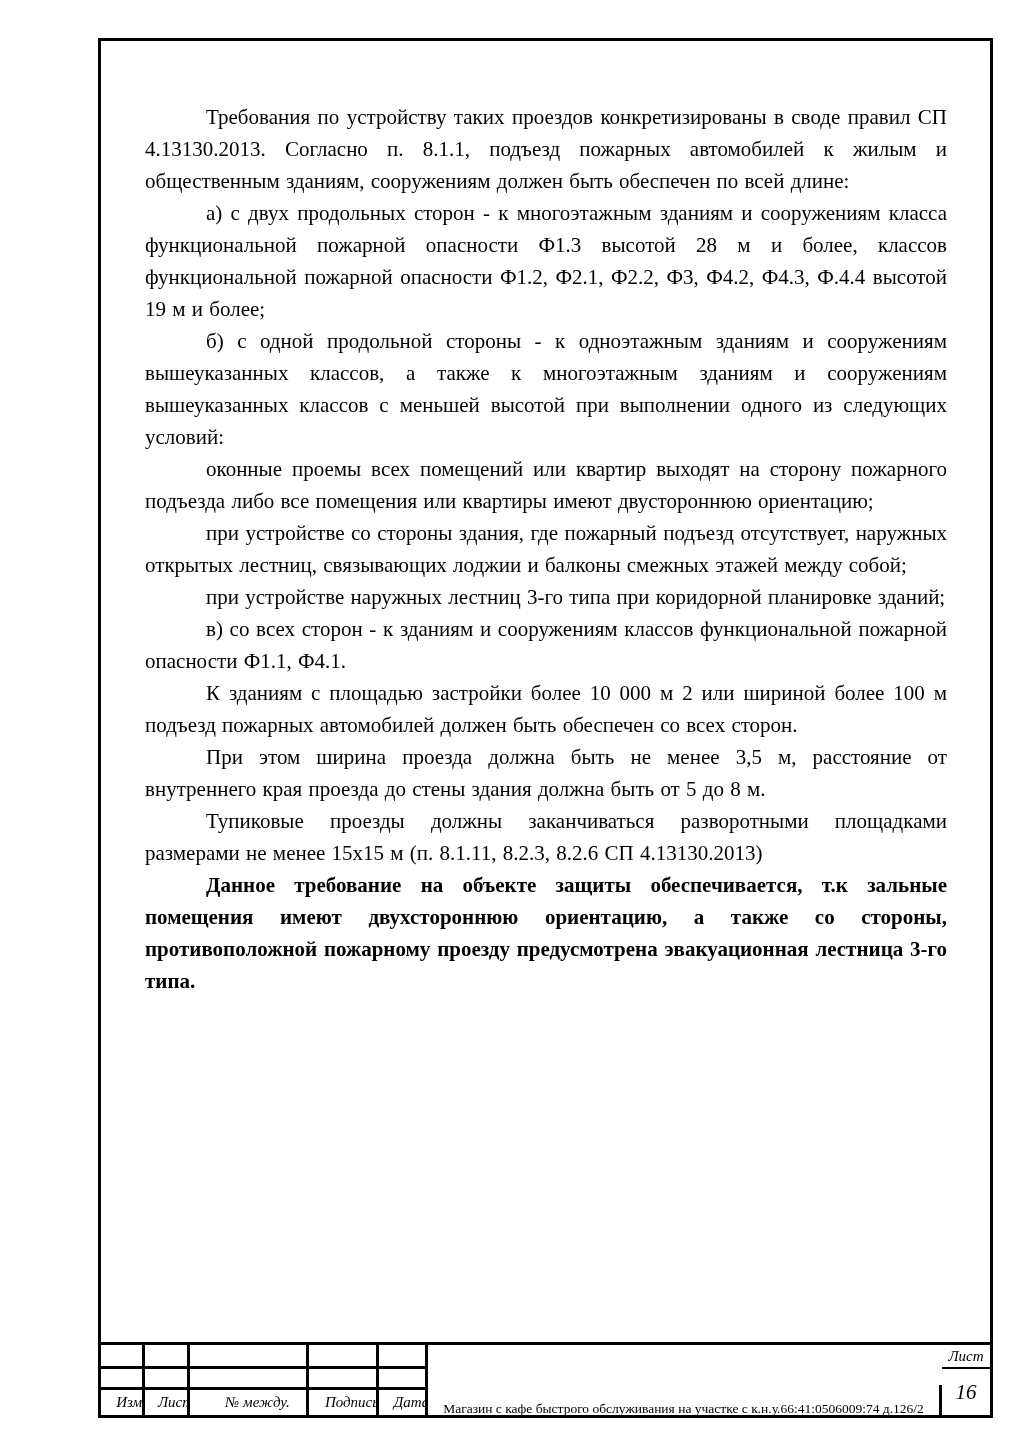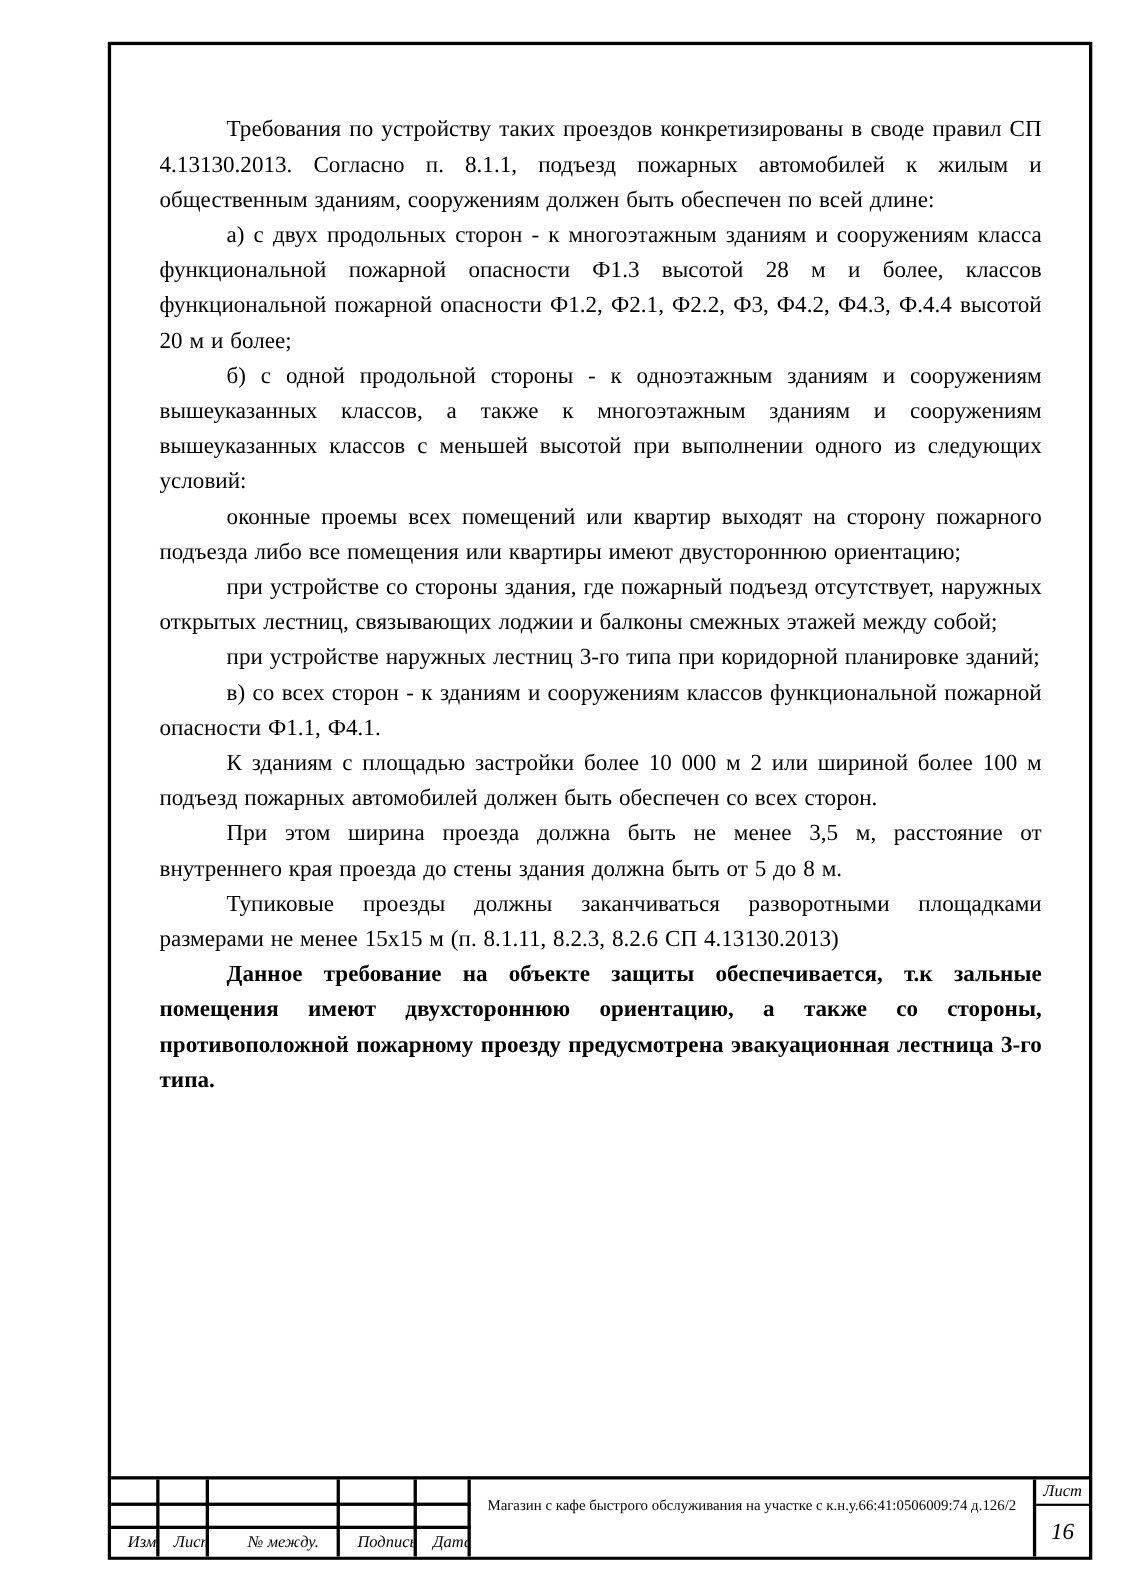--- a/index.html
+++ b/index.html
@@ -74,20 +74,21 @@
   .stamp .project {
     grid-column: 6;
     grid-row: 1 / 4;
     border-bottom: none;
     display: flex;
     justify-content: center;
     align-items: flex-start;
     padding-top: 16px;
     font-size: 13.5px;
     white-space: nowrap;
+    margin-top: 40px;
   }
   .stamp .sheet-label {
     grid-column: 7;
     grid-row: 1;
     border-right: none;
     border-bottom: 2px solid #000;
     font-style: italic;
     font-size: 15px;
     display: flex;
     align-items: center;
@@ -105,21 +106,21 @@
     justify-content: center;
   }
 </style>
 </head>
 <body>
 
 <div class="frame">
 
   <div class="text-area">
     <p>Требования по устройству таких проездов конкретизированы в своде правил СП 4.13130.2013. Согласно п. 8.1.1, подъезд пожарных автомобилей к жилым и общественным зданиям, сооружениям должен быть обеспечен по всей длине:</p>
-    <p>а) с двух продольных сторон - к многоэтажным зданиям и сооружениям класса функциональной пожарной опасности Ф1.3 высотой 28 м и более, классов функциональной пожарной опасности Ф1.2, Ф2.1, Ф2.2, Ф3, Ф4.2, Ф4.3, Ф.4.4 высотой 20 м и более;</p>
+    <p>а) с двух продольных сторон - к многоэтажным зданиям и сооружениям класса функциональной пожарной опасности Ф1.3 высотой 28 м и более, классов функциональной пожарной опасности Ф1.2, Ф2.1, Ф2.2, Ф3, Ф4.2, Ф4.3, Ф.4.4 высотой 19 м и более;</p>
     <p>б) с одной продольной стороны - к одноэтажным зданиям и сооружениям вышеуказанных классов, а также к многоэтажным зданиям и сооружениям вышеуказанных классов с меньшей высотой при выполнении одного из следующих условий:</p>
     <p>оконные проемы всех помещений или квартир выходят на сторону пожарного подъезда либо все помещения или квартиры имеют двустороннюю ориентацию;</p>
     <p>при устройстве со стороны здания, где пожарный подъезд отсутствует, наружных открытых лестниц, связывающих лоджии и балконы смежных этажей между собой;</p>
     <p>при устройстве наружных лестниц 3-го типа при коридорной планировке зданий;</p>
     <p>в) со всех сторон - к зданиям и сооружениям классов функциональной пожарной опасности Ф1.1, Ф4.1.</p>
     <p>К зданиям с площадью застройки более 10 000 м 2 или шириной более 100 м подъезд пожарных автомобилей должен быть обеспечен со всех сторон.</p>
     <p>При этом ширина проезда должна быть не менее 3,5 м, расстояние от внутреннего края проезда до стены здания должна быть от 5 до 8 м.</p>
     <p>Тупиковые проезды должны заканчиваться разворотными площадками размерами не менее 15х15 м (п. 8.1.11, 8.2.3, 8.2.6 СП 4.13130.2013)</p>
     <p class="bold">Данное требование на объекте защиты обеспечивается, т.к зальные помещения имеют двухстороннюю ориентацию, а также со стороны, противоположной пожарному проезду предусмотрена эвакуационная лестница 3-го типа.</p>
   </div>

